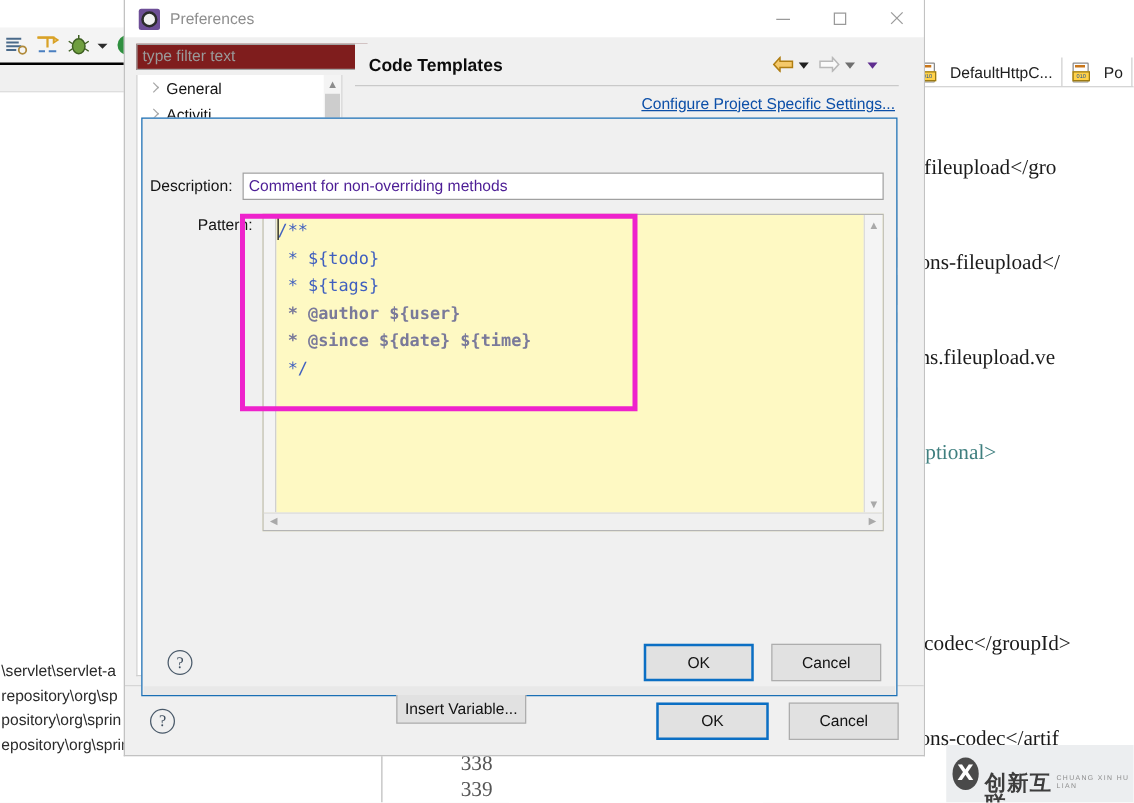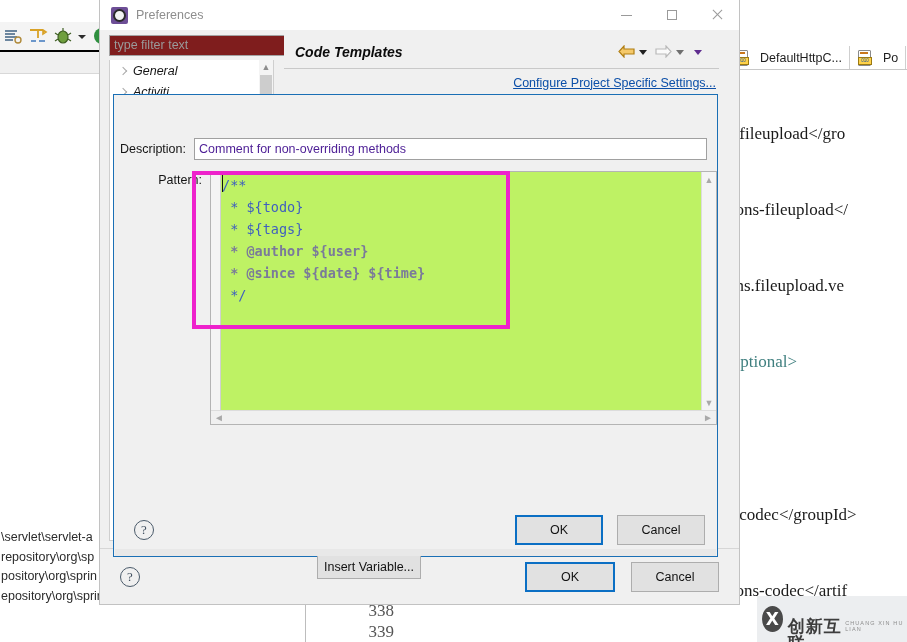--- a/index.html
+++ b/index.html
@@ -117,39 +117,39 @@
   .filter-box {
     position: absolute; left: 9px; top: 5px; width: 185px; height: 21px;
     background: #7f1d1d; border: 1px solid #a3a3a3;
     font-size: 12.5px; color: #9a9a9a; line-height: 19px; padding-left: 4px;
     font-family: "Liberation Sans", sans-serif;
   }
   .tree {
     position: absolute; left: 9px; top: 30px; width: 165px; bottom: 7px;
     background: #ffffff; border: 1px solid #cfcfcf; border-top: none; overflow: hidden;
   }
-  .tree-item { display: flex; align-items: center; height: 21px; padding-left: 9px; font-size: 12.5px; color: #151515; font-style: italic; }
+  .tree-item { display: flex; align-items: center; height: 21px; padding-left: 9px; font-size: 12.5px; color: #151515; }
   .tree-arrow {
     width: 14px; flex: 0 0 auto; color: #b0b0b0; font-size: 11px;
   }
   .tree-arrow:before {
     content: ""; display: inline-block; width: 5px; height: 5px;
     border-right: 1.6px solid #a8a8a8; border-bottom: 1.6px solid #a8a8a8;
     transform: rotate(-45deg); margin-left: 1px; margin-bottom: 1px;
   }
   .tree-scroll {
     position: absolute; right: 0px; top: 0px; width: 14px; bottom: 0; background: #f4f4f4;
   }
   .tree-scroll-up, .tree-scroll-dn { height: 14px; display: flex; align-items: center; justify-content: center; color: #8d8d8d; font-size: 9px; }
   .tree-thumb { position: absolute; left: 1px; top: 15px; width: 12px; height: 28px; background: #cdcdcd; }
 
   .right-pane { position: absolute; left: 184px; top: 5px; right: 20px; bottom: 7px; }
   .rp-header {
     height: 34px; background: #f0f0f0; border-bottom: 1px solid #c9c9c9;
-    display: flex; align-items: center; padding: 0 9px 0 11px; font-style: italic;
+    display: flex; align-items: center; padding: 0 9px 0 11px;
   }
   .rp-title { font-size: 14px; font-weight: bold; color: #0c0c0c; flex: 1 1 auto; }
   .navarr { width: 17px; height: 13px; position: relative; margin-right: 2px; }
   .navarr svg { display: block; }
   .navcaret { width: 13px; position: relative; height: 13px; margin-right: 5px; }
   .navcaret:after {
     content: ""; position: absolute; left: 2px; top: 5px;
     border-left: 4.5px solid transparent; border-right: 4.5px solid transparent;
     border-top: 5px solid #202020;
   }
@@ -198,21 +198,21 @@
   .lbl { font-size: 12.5px; color: #141414; }
   .lbl-desc { width: 80px; text-align: right; padding-right: 8px; }
   .desc-input {
     flex: 1 1 auto; margin-right: 10px; height: 22px; background: #ffffff;
     border: 1px solid #a0a0a0; font-size: 12.5px; color: #4c1d95;
     line-height: 20px; padding-left: 4px; font-family: "Liberation Sans", sans-serif;
   }
 
   .row-pattern { position: absolute; left: 16px; top: 46px; right: 0; height: 254px; display: flex; }
   .lbl-pattern { width: 80px; text-align: right; padding-right: 8px; padding-top: 2px; }
-  .pattern-wrap { flex: 1 1 auto; margin-right: 0; position: relative; border: 1px solid #b4b4b4; background: #bef264; }
+  .pattern-wrap { flex: 1 1 auto; margin-right: 10px; position: relative; border: 1px solid #b4b4b4; background: #fef9c3; }
   .pattern-gutter { position: absolute; left: 0; top: 0; bottom: 14px; width: 10px; background: #f4f4f4; border-right: 1px solid #d0d0d0; }
   .pattern-text {
     position: absolute; left: 11px; top: 2px; right: 15px; bottom: 14px;
     font-family: "DejaVu Sans Mono", monospace; font-size: 13.5px; line-height: 22px;
     white-space: pre; overflow: hidden; color: #3f5fbf;
   }
   .pt-kw { color: #7a7a9a; font-weight: bold; }
   .caret-line { position: absolute; left: 11px; top: 2px; width: 1px; height: 18px; background: #111; }
   .pattern-vscroll { position: absolute; right: 0; top: 0; width: 15px; bottom: 14px; background: #f4f4f4; border-left: 1px solid #dcdcdc; }
   .pv-arrow { height: 15px; display: flex; align-items: center; justify-content: center; color: #a9a9a9; font-size: 9px; }

